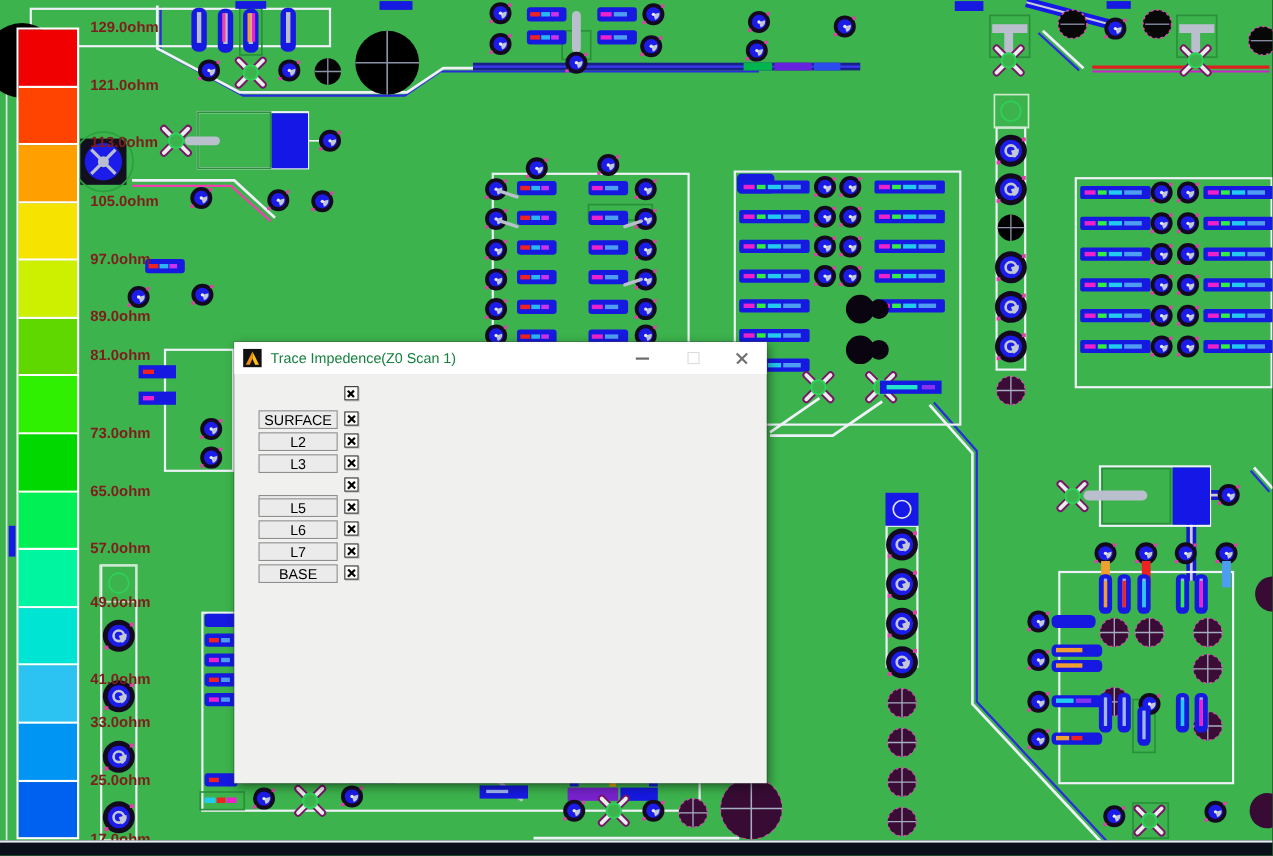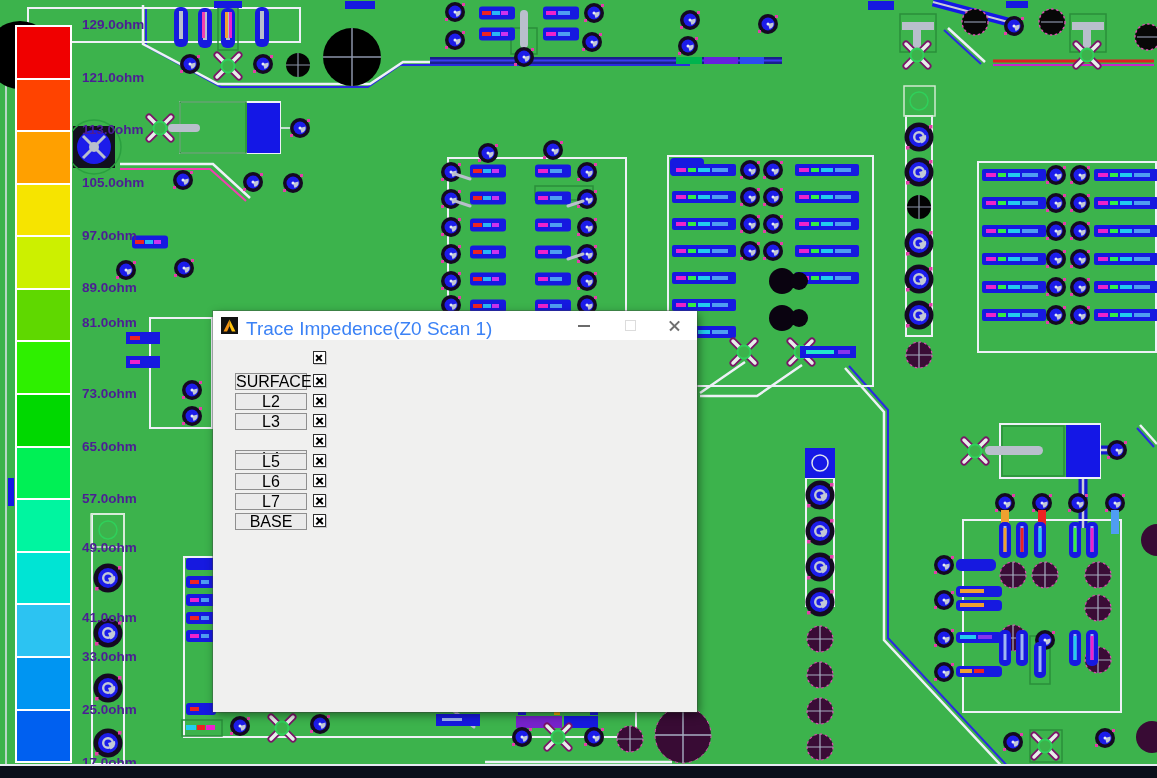--- a/index.html
+++ b/index.html
@@ -11,38 +11,38 @@
   .grect{fill:none;stroke:#2a8f3a;stroke-width:1.5;}
   .wline{stroke:#eef1f7;stroke-width:2.5;fill:none;}
   .bline{stroke:#2a2ae0;stroke-width:2;fill:none;}
   .gline{stroke:#b9bfcc;stroke-width:3;fill:none;stroke-linecap:round;}
 
   
   .legend{position:absolute;left:15px;top:25px;width:57px;height:738px;z-index:2;
     border:2px solid #fff;box-sizing:border-box;display:flex;flex-direction:column;}
   .legend-block{flex:1;border-bottom:2px solid #fff;}
   .legend-block:last-child{border-bottom:none;}
-  .legend-label{position:absolute;left:82px;z-index:3;color:#4c1d95;
+  .legend-label{position:absolute;left:82px;z-index:3;color:#7f1d1d;
     font-weight:700;font-size:13.5px;white-space:nowrap;letter-spacing:0;}
 
   
   .dialog{position:absolute;left:213px;top:311px;width:484px;height:401px;z-index:5;
     background:#f0f0ef;box-shadow:2px 3px 9px rgba(0,0,0,.45),0 0 0 1px rgba(80,80,80,.35);}
   .titlebar{position:relative;height:29px;background:#fff;}
   .dlg-logo{position:absolute;left:8px;top:6px;width:17px;height:17px;}
-  .dlg-title{position:absolute;left:33px;top:7px;font-size:19px;color:#3b82f6;}
+  .dlg-title{position:absolute;left:33px;top:7px;font-size:13px;color:#15803d;}
   .ctl{position:absolute;top:0;width:46px;height:29px;cursor:default;}
   .ctl-min{left:348px;} .ctl-max{left:394px;} .ctl-close{left:438px;}
   .ctl-min::before{content:"";position:absolute;left:17px;top:14px;width:12px;height:1.5px;background:#6b6b6b;}
   .ctl-max::before{content:"";position:absolute;left:18px;top:9px;width:9px;height:9px;border:1.5px solid #dcdcdc;}
   .ctl-close::before,.ctl-close::after{content:"";position:absolute;left:17px;top:14px;width:13px;height:1.6px;background:#6f6f6f;}
   .ctl-close::before{transform:rotate(45deg);} .ctl-close::after{transform:rotate(-45deg);}
 
   .layer-btn{position:absolute;left:22px;width:72px;height:17px;background:#ebebeb;
-    border:1px solid #8f8f8f;font-family:"Liberation Sans",sans-serif;font-size:16px;
+    border:1px solid #8f8f8f;font-family:"Liberation Sans",sans-serif;font-size:13px;
     color:#000;padding:0;line-height:15px;text-align:center;box-sizing:border-box;}
   .chk{position:absolute;left:100px;width:13px;height:13px;background:#fff;
     border:1px solid #2f2f2f;box-shadow:1px 1px 0 #c9c9c9;box-sizing:border-box;}
   .chk.checked::before,.chk.checked::after{content:"";position:absolute;left:5%;top:42%;width:86%;height:2.3px;background:#000;}
   .chk.checked::before{transform:rotate(45deg);} .chk.checked::after{transform:rotate(-45deg);}
   .chk-all{width:13px;height:13px;}
   .chk-all.checked::before,.chk-all.checked::after{left:12%;width:72%;height:2px;}
 
   .bottom-bar{position:absolute;left:0;right:0;bottom:0;height:12px;z-index:4;
     background:#0a0f1a;border-top:2px solid #e6eaf2;}

